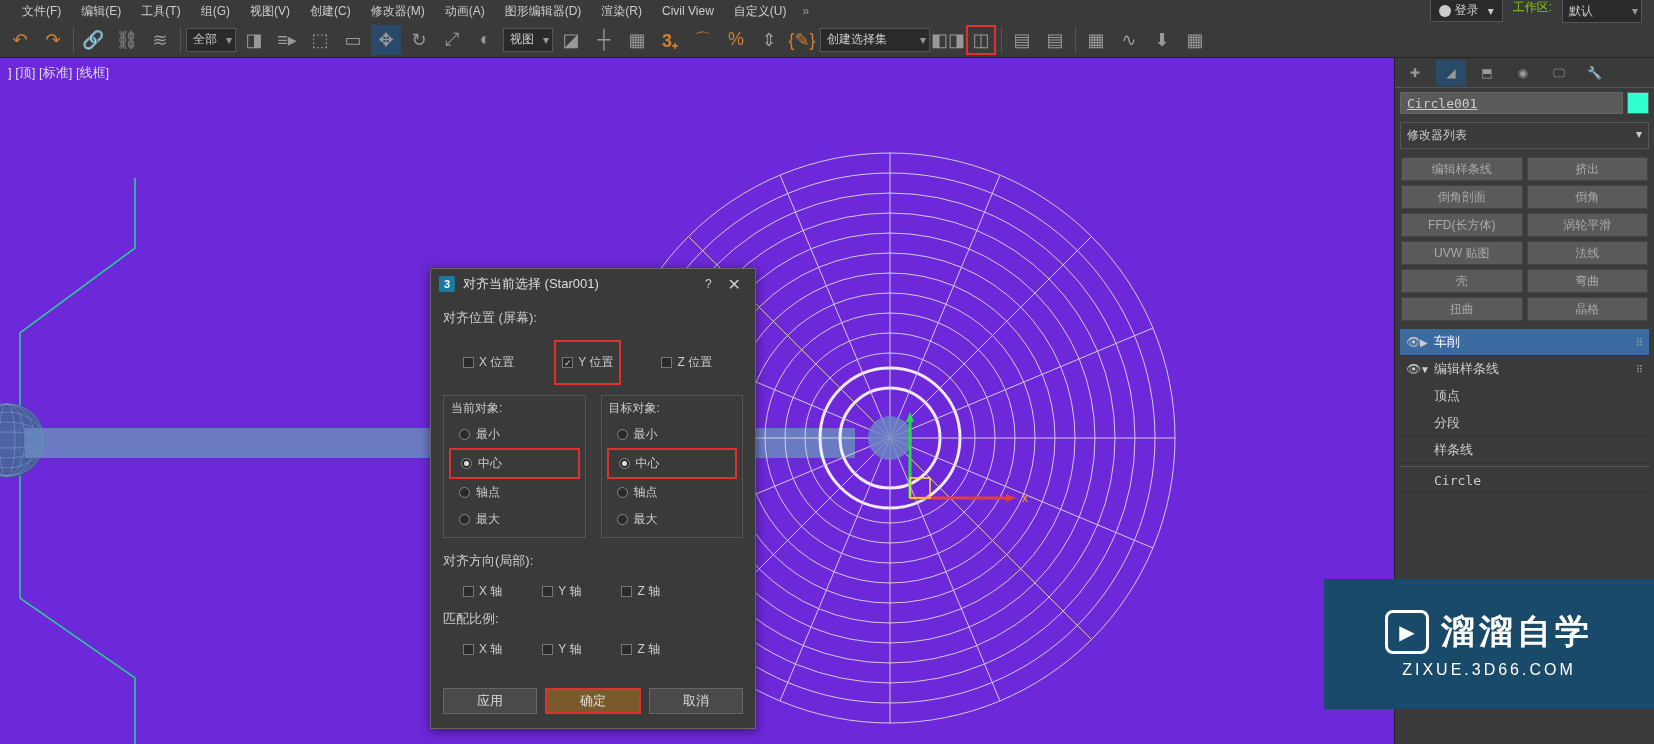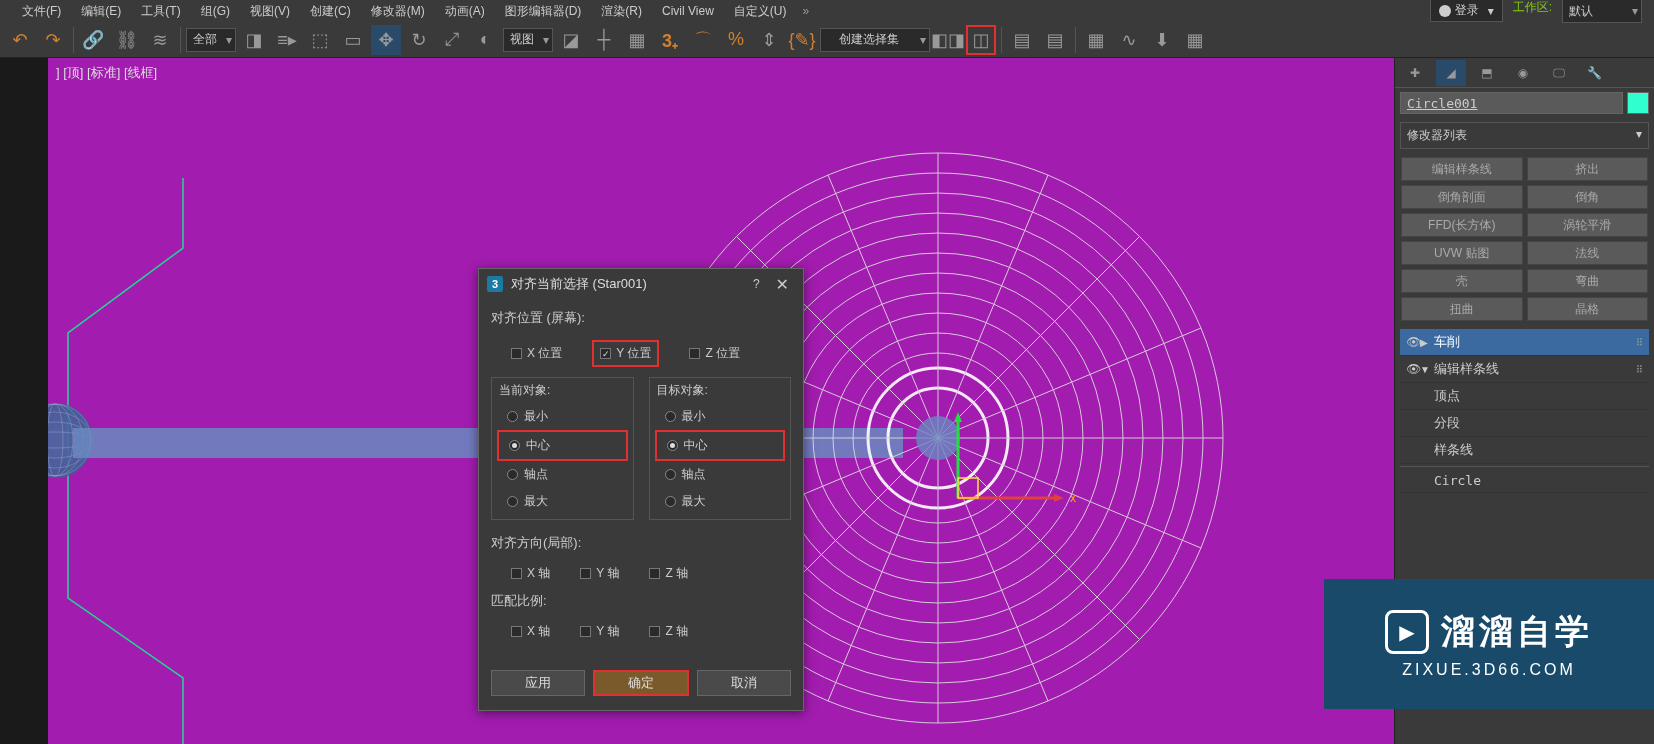--- a/index.html
+++ b/index.html
@@ -67,24 +67,23 @@
     
     
     .main-area {
       display: flex;
       height: calc(100% - 58px);
     }
     
     
     .viewport {
       flex: 1;
-      background: #a21caf;
+      background: #6d28d9;
       position: relative;
       overflow: hidden;
-      margin-left: 48px;
     }
     .viewport-label {
       position: absolute;
       top: 6px; left: 8px;
       color: #ddd;
       font-size: 13px;
     }
     
     
     .hex-shape {
@@ -143,21 +142,21 @@
     .dlg-icon { width:16px; height:16px; background:#1a7aa0; color:#fff;
       border-radius:2px; display:flex;align-items:center;justify-content:center;
       font-size:11px; font-weight:bold; margin-right:8px; }
     .dlg-title-text { flex:1; color:#ddd; font-size:13px; }
     .dlg-help { padding:0 10px; color:#ccc; cursor:pointer; }
     .dlg-close { padding:0 6px; color:#ccc; font-size:16px; cursor:pointer; }
     
     .dialog-body { padding: 10px 12px; }
     .section-label { color:#ccc; margin-bottom:8px; font-size:13px; }
     
-    .check-row { display:flex; gap:30px; padding:5px 20px 10px; }
+    .check-row { display:flex; gap:40px; padding:5px 20px 10px; }
     .check-item { display:flex; align-items:center; gap:5px; cursor:pointer; }
     .checkbox { width:11px; height:11px; border:1px solid #777; background:#2a2a2a;
       display:flex;align-items:center;justify-content:center; }
     .checkbox.checked::after { content:"✓"; color:#ddd; font-size:9px; }
     
     .two-col { display:flex; gap:15px; }
     .col { flex:1; border:1px solid #555; padding:4px 5px; }
     .col-title { color:#ccc; font-size:12px; margin-bottom:4px; padding-left:2px; }
     .radio-item { display:flex;align-items:center;gap:6px; padding:5px 10px; cursor:pointer; }
     .radio { width:11px; height:11px; border-radius:50%; border:1px solid #888;
@@ -288,21 +287,21 @@
     <span>视图</span>
   </div>
   <div class="tool-icon">◪</div>
   <div class="tool-icon">┼</div>
   <div class="tool-icon">▦</div>
   <div class="tool-icon orange" style="font-weight:bold;">3₊</div>
   <div class="tool-icon orange">⌒</div>
   <div class="tool-icon orange">%</div>
   <div class="tool-icon">⇕</div>
   <div class="tool-icon orange">{✎}</div>
-  <div class="tool-dropdown" style="min-width:110px;justify-content:center;">
+  <div class="tool-dropdown" style="min-width:110px;">
     <span>创建选择集</span>
   </div>
   <div class="tool-icon">◧◨</div>
   <div class="tool-icon highlight-box">◫</div>
   <div class="sep"></div>
   <div class="tool-icon">▤</div>
   <div class="tool-icon">▤</div>
   <div class="sep"></div>
   <div class="tool-icon">▦</div>
   <div class="tool-icon">∿</div>
@@ -396,21 +395,21 @@
         <div class="dlg-help">?</div>
         <div class="dlg-close">✕</div>
       </div>
       <div class="dialog-body">
         <div class="section-label">对齐位置 (屏幕):</div>
         <div class="check-row">
           <div class="check-item">
             <div class="checkbox"></div>
             <span>X 位置</span>
           </div>
-          <div class="check-item highlight-box" style="padding:3px 6px;justify-content:flex-end;">
+          <div class="check-item highlight-box" style="padding:12px 6px;justify-content:flex-end;">
             <div class="checkbox checked"></div>
             <span>Y 位置</span>
           </div>
           <div class="check-item">
             <div class="checkbox"></div>
             <span>Z 位置</span>
           </div>
         </div>
 
         <div class="two-col">

